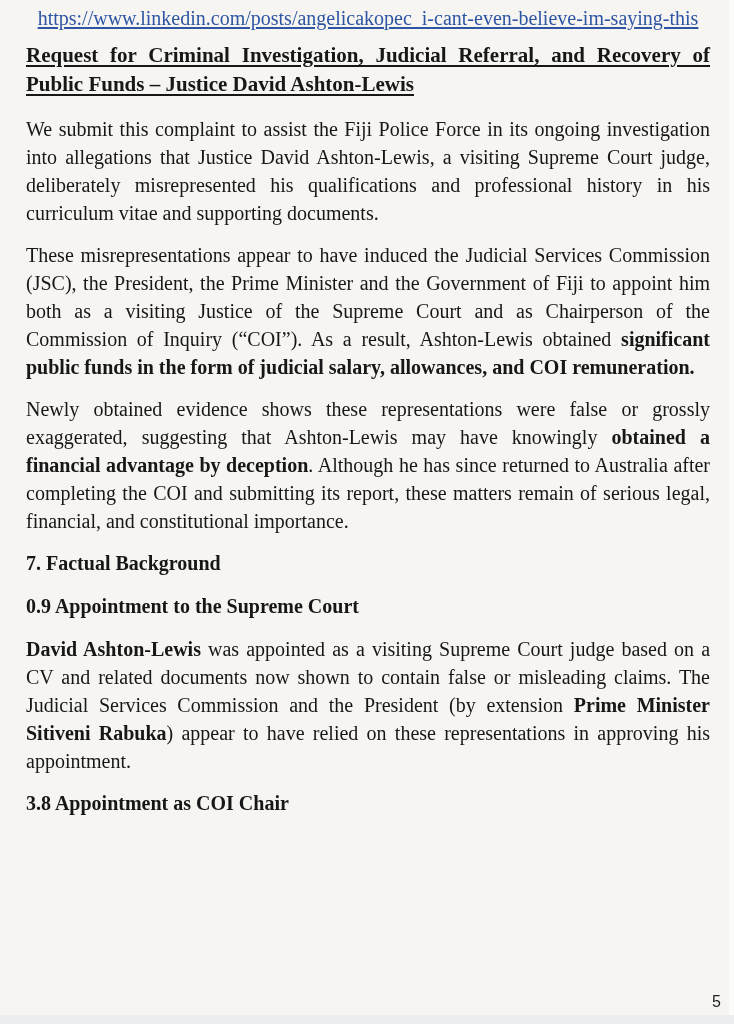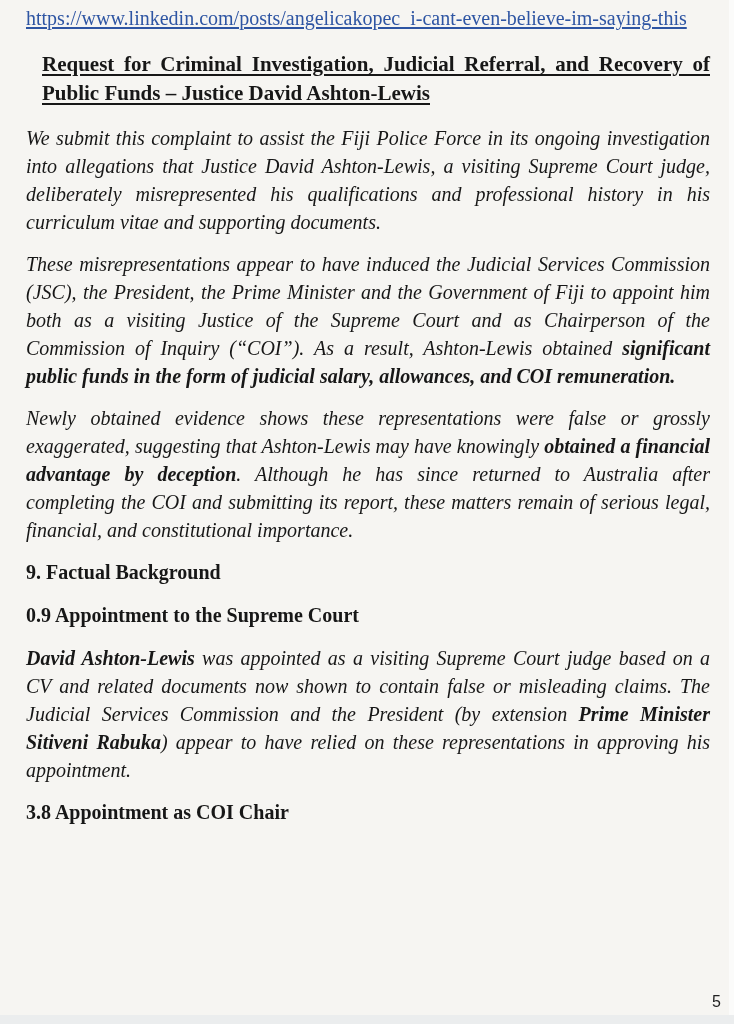--- a/index.html
+++ b/index.html
@@ -27,53 +27,53 @@
     position: absolute;
     top: 6px;
     left: 26px;
     width: 684px;
   }
   .doc-link {
     display: block;
     color: var(--link);
     font-size: 20px;
     line-height: 24px;
-    margin: 0 0 20px 0;
+    margin: 0 0 11px 0;
     cursor: pointer;
     text-decoration: none;
     word-break: break-all;
+    text-align: center;
   }
   .link-line {
     display: block;
     text-decoration: underline;
     text-decoration-thickness: 2px;
     text-underline-offset: 2px;
   }
   .doc-title {
     font-size: 21px;
     font-weight: bold;
     line-height: 29px;
     text-align: justify;
     text-decoration: underline;
     text-decoration-thickness: 2px;
     text-underline-offset: 3px;
-    margin: 0 0 16px 16px;
+    margin: 0 0 16px 0;
   }
   .heading {
     font-size: 20px;
     font-weight: bold;
     line-height: 28px;
     margin: 0 0 15px 0;
   }
   .para {
     font-size: 20px;
     line-height: 28px;
     text-align: justify;
     margin: 0 0 14px 0;
-    font-style: italic;
   }
   .para b { font-weight: bold; }
   .page-number {
     position: absolute;
     right: 13px;
     bottom: 13px;
     font-family: "Liberation Sans", sans-serif;
     font-size: 16px;
     color: #222;
   }
@@ -106,21 +106,21 @@
 
     <h1 class="doc-title">Request for Criminal Investigation, Judicial Referral, and Recovery of Public Funds – Justice David Ashton-Lewis</h1>
 
 
     <p class="para">We submit this complaint to assist the Fiji Police Force in its ongoing investigation into allegations that Justice David Ashton-Lewis, a visiting Supreme Court judge, deliberately misrepresented his qualifications and professional history in his curriculum vitae and supporting documents.</p>
 
     <p class="para"><span>These misrepresentations appear to have induced the Judicial Services Commission (JSC), the President, the Prime Minister and the Government of Fiji to appoint him both as a visiting Justice of the Supreme Court and as Chairperson of the Commission of Inquiry (“COI”). As a result, Ashton-Lewis obtained </span><b>significant public funds in the form of judicial salary, allowances, and COI remuneration.</b></p>
 
     <p class="para"><span>Newly obtained evidence shows these representations were false or grossly exaggerated, suggesting that Ashton-Lewis may have knowingly </span><b>obtained a financial advantage by deception</b><span>. Although he has since returned to Australia after completing the COI and submitting its report, these matters remain of serious legal, financial, and constitutional importance.</span></p>
 
-    <h2 class="heading">9. Factual Background</h2>
+    <h2 class="heading">7. Factual Background</h2>
 
     <h3 class="heading">0.9 Appointment to the Supreme Court</h3>
 
     <p class="para"><b>David Ashton-Lewis</b><span> was appointed as a visiting Supreme Court judge based on a CV and related documents now shown to contain false or misleading claims. The Judicial Services Commission and the President (by extension </span><b>Prime Minister Sitiveni Rabuka</b><span>) appear to have relied on these representations in approving his appointment.</span></p>
 
     <h3 class="heading">3.8 Appointment as COI Chair</h3>
 
   </div>
 
   <div class="page-number">5</div>

